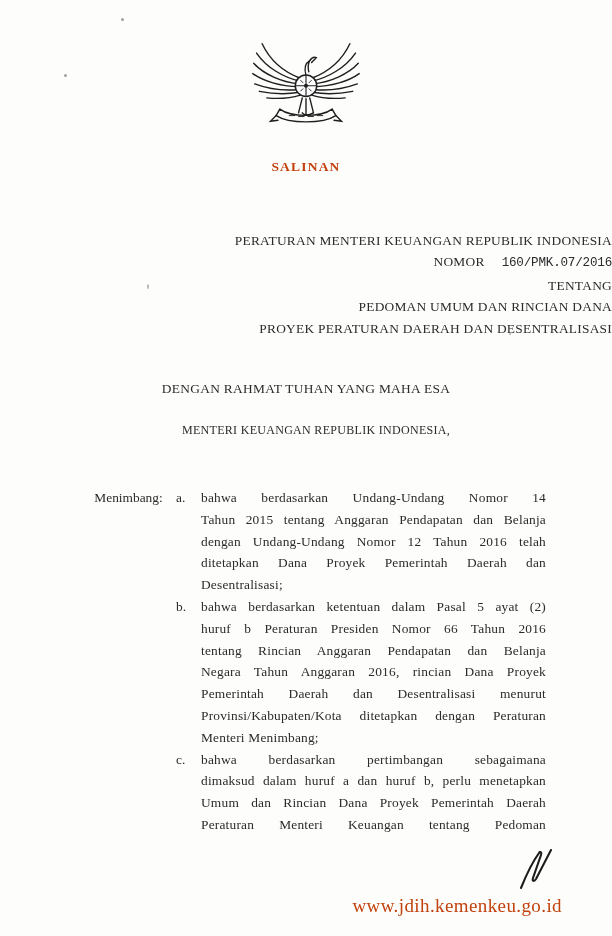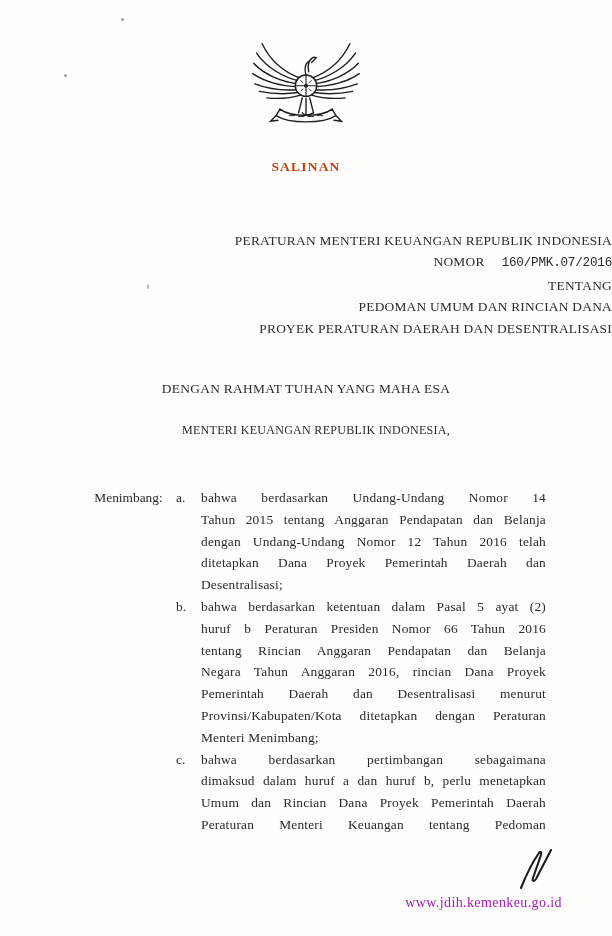--- a/index.html
+++ b/index.html
@@ -35,21 +35,21 @@
   .m-items { flex:1; }
   .m-item  { display:flex; }
   .m-letter{ width:25px; flex:0 0 25px; line-height:21.8px; }
   .m-text  { flex:1; }
   .jline { text-align:justify; text-align-last:justify; height:21.8px;
     line-height:21.8px; overflow:hidden; letter-spacing:.2px; }
   .jline.jlast { text-align-last:left; }
   
   .paraph { position:absolute; top:845px; left:516px; width:44px; height:48px; }
   .site-link { position:absolute; top:895px; right:50px;
-    font-size:14px; letter-spacing:.4px; color:#a21caf; text-decoration:none; }
+    font-size:19px; letter-spacing:.4px; color:#c2410c; text-decoration:none; }
   .speckle { position:absolute; border-radius:50%; background:#6a7070; opacity:.65; }
   .sp1 { left:121px; top:18px;  width:3px; height:3px; }
   .sp2 { left:64px;  top:74px;  width:3px; height:3px; }
   .sp3 { left:147px; top:284px; width:2px; height:5px; opacity:.5; }
   .sp4 { left:509px; top:333px; width:2px; height:2px; opacity:.5; }
 </style>
 </head>
 <body>
 
 <div class="page">

